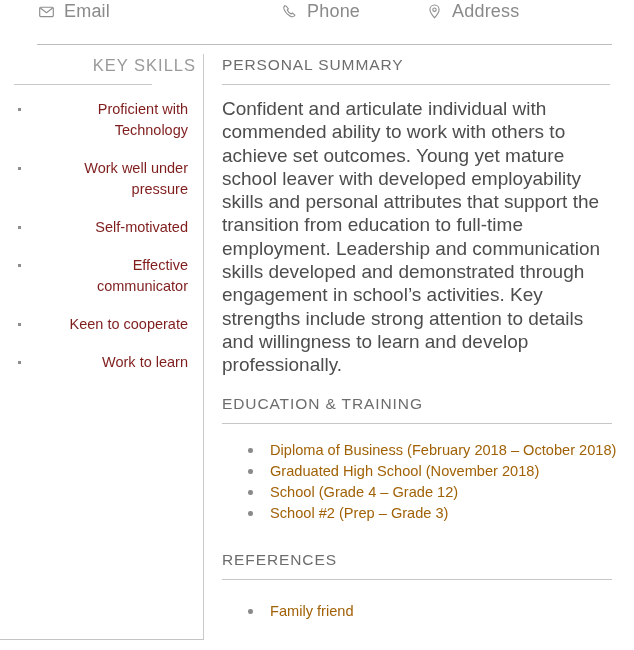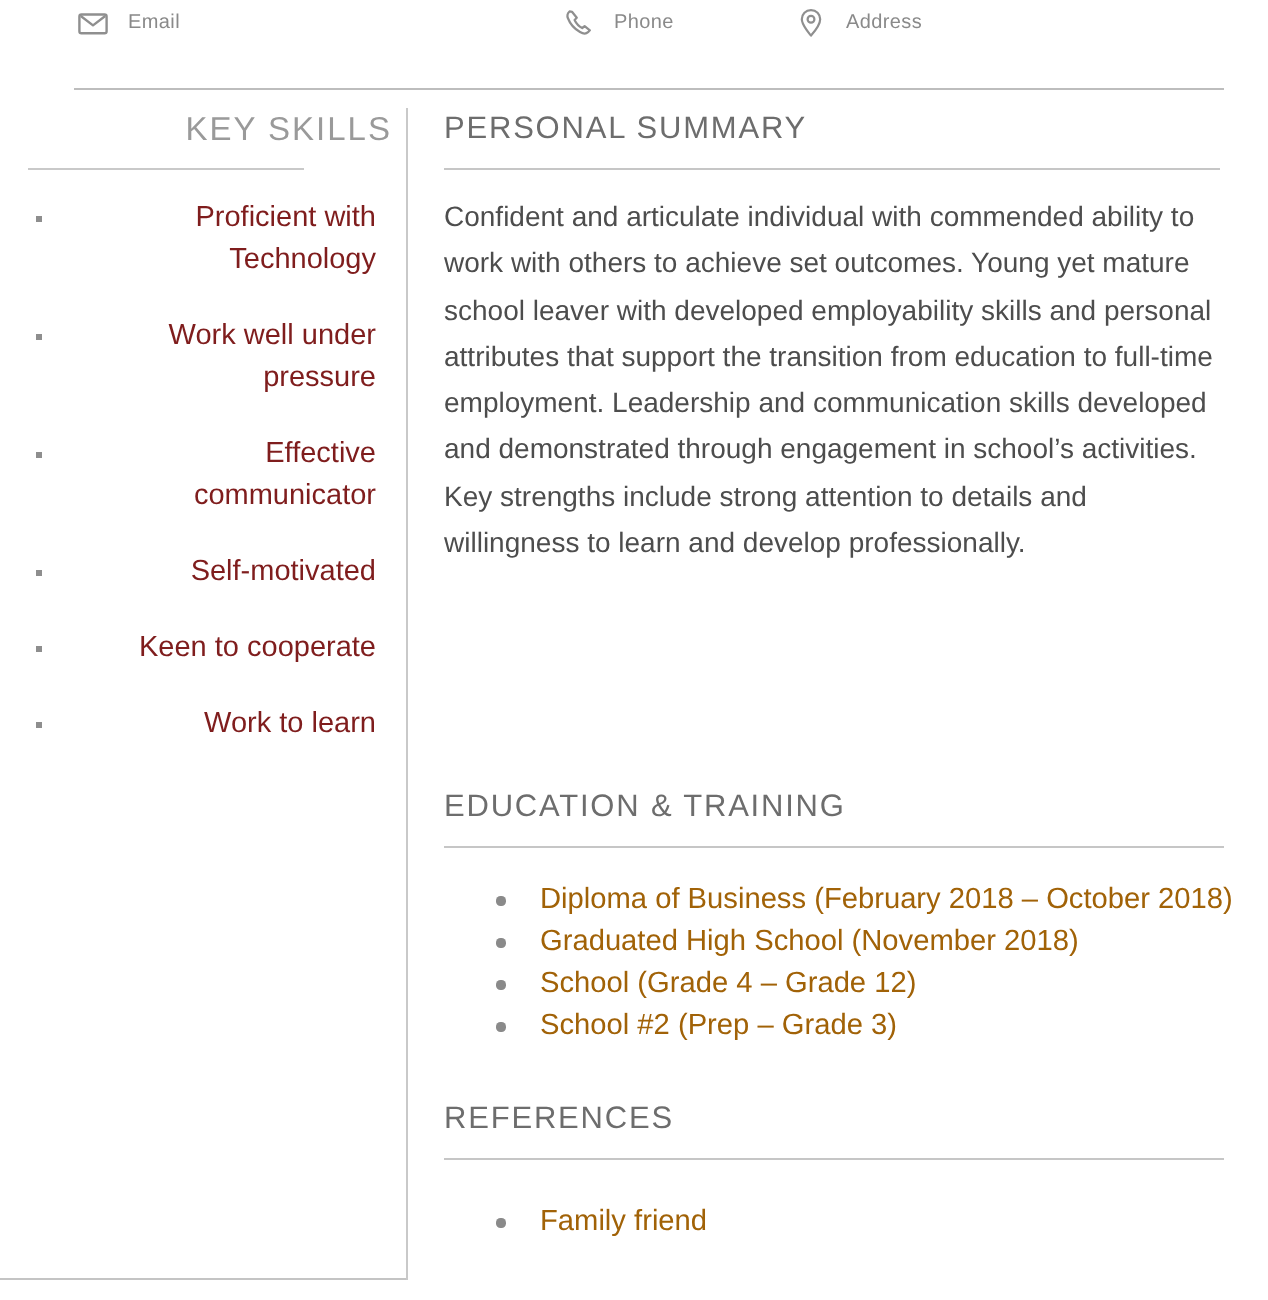--- a/index.html
+++ b/index.html
@@ -26,28 +26,28 @@
   }
   .contact-item {
     position: absolute;
     top: 0;
     display: flex;
     align-items: center;
     gap: 9px;
     height: 22px;
   }
   .contact-item .c-label {
-    font-size: 10px;
+    font-size: 18px;
     color: #8a8a8a;
     letter-spacing: 0.2px;
     white-space: nowrap;
   }
   .ci-email   { left: 38px; }
   .ci-phone   { left: 281px; text-align: center; }
-  .ci-address { left: 397px; }
+  .ci-address { left: 426px; }
   .c-icon {
     width: 17px;
     height: 17px;
     display: block;
     flex: 0 0 17px;
   }
   .c-icon svg { display: block; }
 
   
   .top-rule {
@@ -140,21 +140,21 @@
     letter-spacing: 0.9px;
     line-height: 22px;
   }
   .sec-rule {
     margin-top: 8px;
     height: 1px;
     background: #c6c6c6;
   }
   .summary-text {
     margin: 12px 0 0 0;
-    font-size: 14px;
+    font-size: 19px;
     line-height: 23.3px;
     color: #4d4d4d;
     max-width: 390px;
   }
   .dot-list {
     list-style: none;
     margin: 16px 0 0 0;
     padding: 0;
   }
   .dot-list li {
@@ -221,22 +221,22 @@
 <div class="top-rule"></div>
 <div class="v-divider"></div>
 <div class="bottom-rule"></div>
 
 <div class="left-col">
   <h2 class="left-head">KEY SKILLS</h2>
   <div class="left-head-rule"></div>
   <ul class="left-list">
     <li><span class="sq-bullet"></span><span>Proficient with Technology</span></li>
     <li><span class="sq-bullet"></span><span>Work well under pressure</span></li>
+    <li><span class="sq-bullet"></span><span>Self-motivated</span></li>
     <li><span class="sq-bullet"></span><span>Effective communicator</span></li>
-    <li><span class="sq-bullet"></span><span>Self-motivated</span></li>
     <li><span class="sq-bullet"></span><span>Keen to cooperate</span></li>
     <li><span class="sq-bullet"></span><span>Work to learn</span></li>
   </ul>
 </div>
 
 <div class="right-col">
 
   <section class="sec sec-summary">
     <h2 class="sec-title">PERSONAL SUMMARY</h2>
     <div class="sec-rule"></div>

